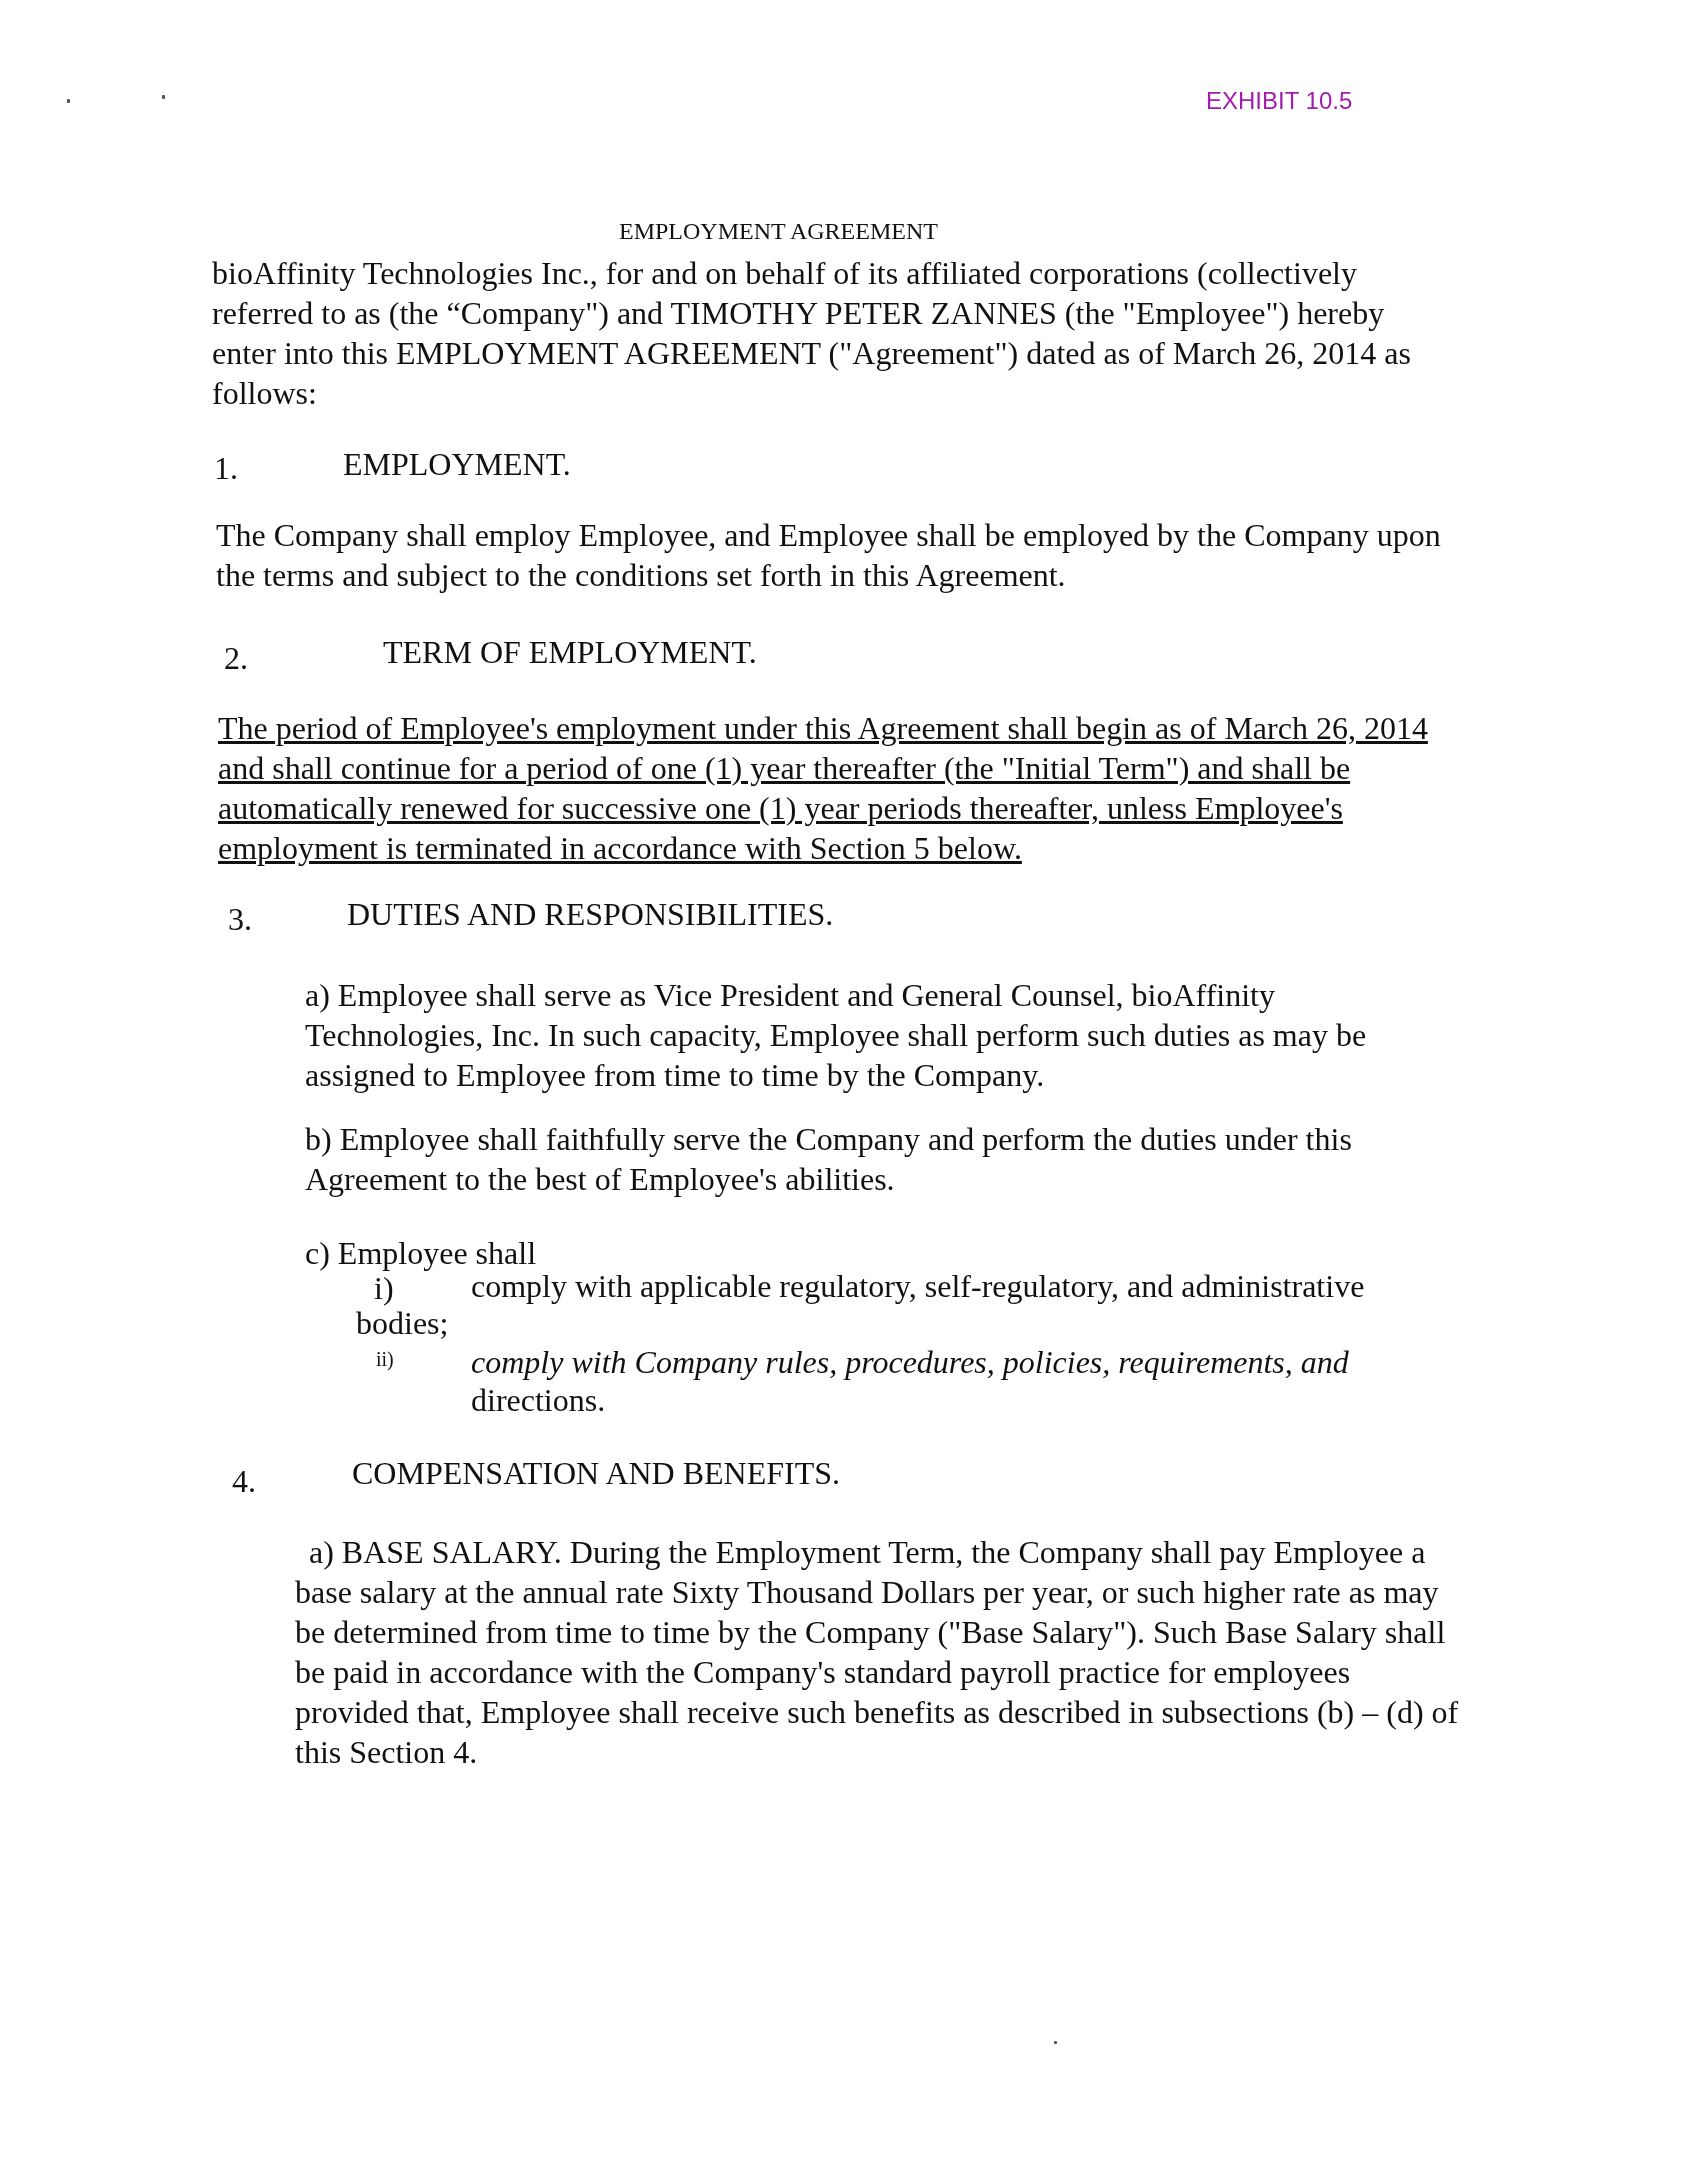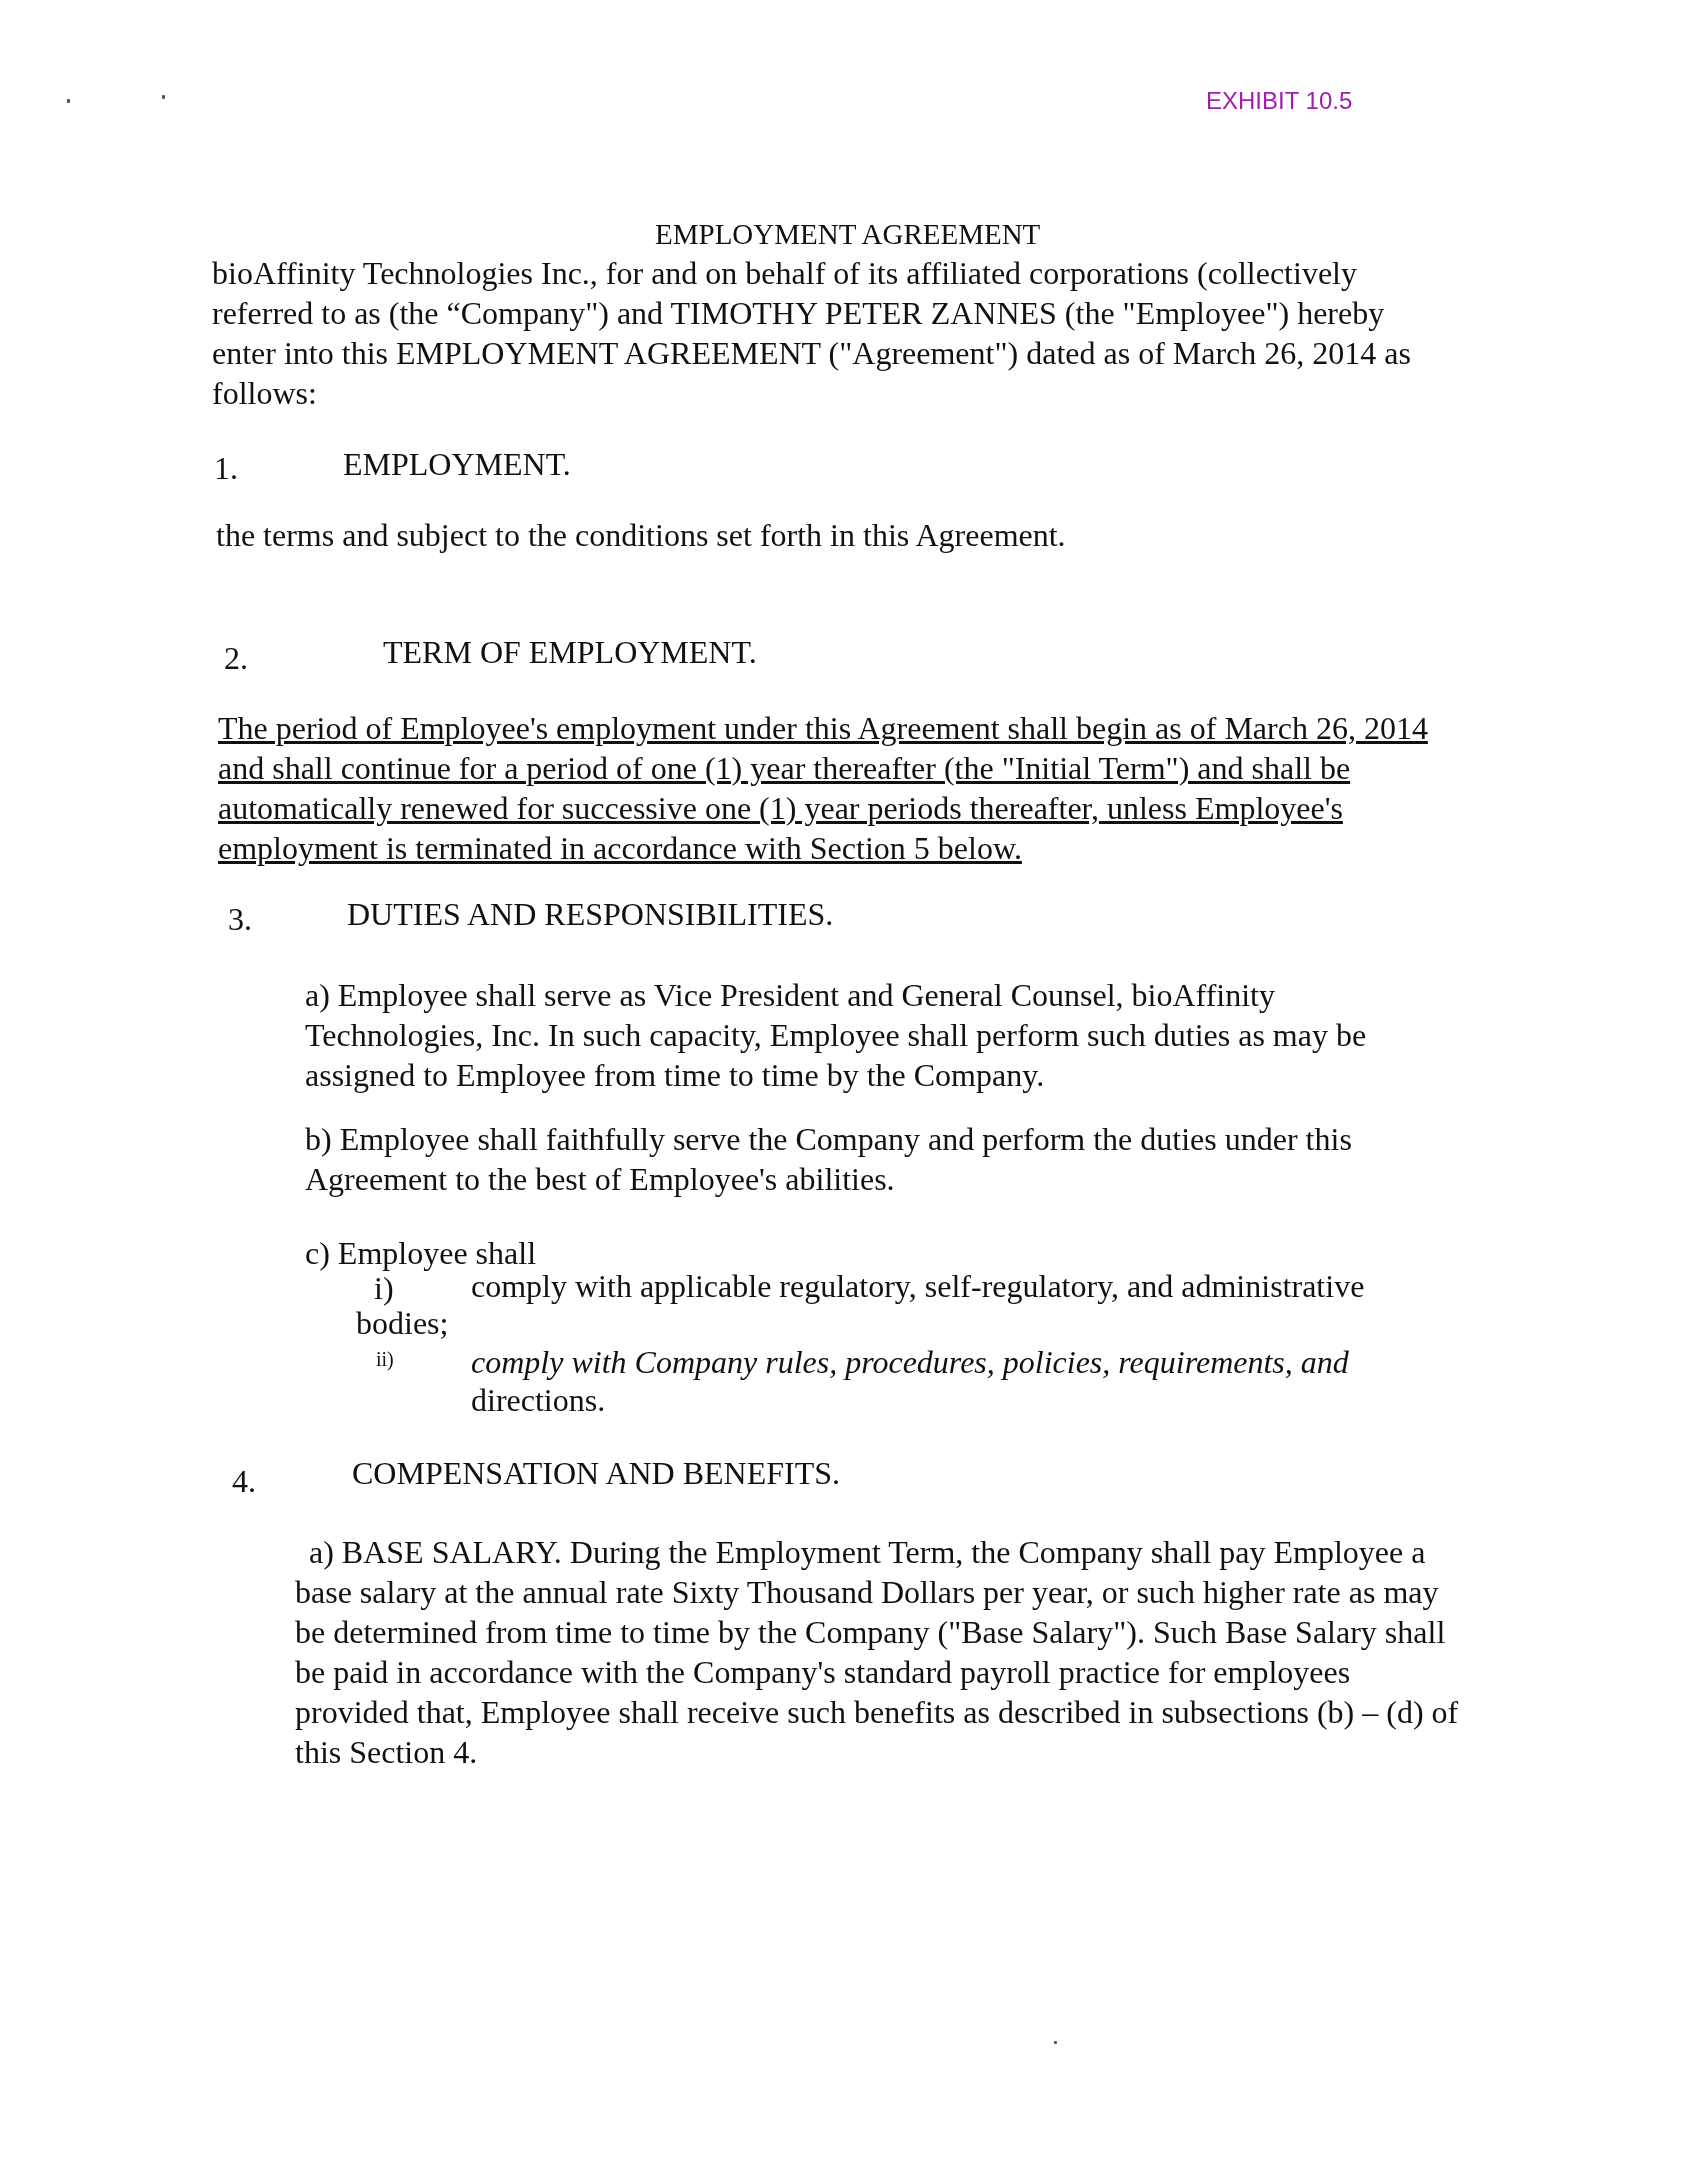--- a/index.html
+++ b/index.html
@@ -1,21 +1,21 @@
 <!DOCTYPE html>
 <html><head>
 <meta charset="utf-8">
 <style>
   html, body { margin: 0; padding: 0; background: #ffffff; }
   body { width: 1683px; height: 2178px; position: relative; overflow: hidden;
          font-family: "Liberation Serif", "DejaVu Serif", serif; color: #111; }
   .abs { position: absolute; white-space: nowrap; }
   .exhibit { font-family: "Liberation Sans", "DejaVu Sans", sans-serif; font-size: 24px; left: 1206px; top: 87px; color: #a21caf; }
   .speck { position: absolute; width: 3px; height: 4px; background: #555; border-radius: 1px; }
-  .title { left: 619px; top: 218px; font-size: 29px; margin-left: 36px; }
+  .title { left: 619px; top: 218px; font-size: 24px; }
   .para { position: absolute; font-size: 32px; line-height: 40px; }
   .line { display: block; white-space: nowrap; }
   .heading-num { position: absolute; font-size: 32px; }
   .heading-text { position: absolute; font-size: 32px; }
 </style>
 </head>
 <body>
 
 <div class="speck" style="left:67px; top:99px;"></div>
 <div class="speck" style="left:162px; top:95px;"></div>
@@ -28,20 +28,21 @@
 <div class="para" style="left:212px; top:253px;">
   <span class="line">bioAffinity Technologies Inc., for and on behalf of its affiliated corporations (collectively</span>
   <span class="line">referred to as (the “Company") and TIMOTHY PETER ZANNES (the "Employee") hereby</span>
   <span class="line">enter into this EMPLOYMENT AGREEMENT ("Agreement") dated as of March 26, 2014 as</span>
   <span class="line">follows:</span>
 </div>
 
 <div class="heading-num abs" style="left:214px; top:450px;">1.</div>
 <div class="heading-text abs" style="left:343px; top:446px;">EMPLOYMENT.</div>
 <div class="para" style="left:216px; top:515px;">
+  <span class="line">The Company shall employ Employee, and Employee shall be employed by the Company upon</span>
   <span class="line">the terms and subject to the conditions set forth in this Agreement.</span>
 </div>
 
 <div class="heading-num abs" style="left:224px; top:640px;">2.</div>
 <div class="heading-text abs" style="left:345px; top:634px;margin-left:38px;">TERM OF EMPLOYMENT.</div>
 <div class="para" style="left:218px; top:708px;text-decoration:underline;">
   <span class="line">The period of Employee's employment under this Agreement shall begin as of March 26, 2014</span>
   <span class="line">and shall continue for a period of one (1) year thereafter (the "Initial Term") and shall be</span>
   <span class="line">automatically renewed for successive one (1) year periods thereafter, unless Employee's</span>
   <span class="line">employment is terminated in accordance with Section 5 below.</span>

